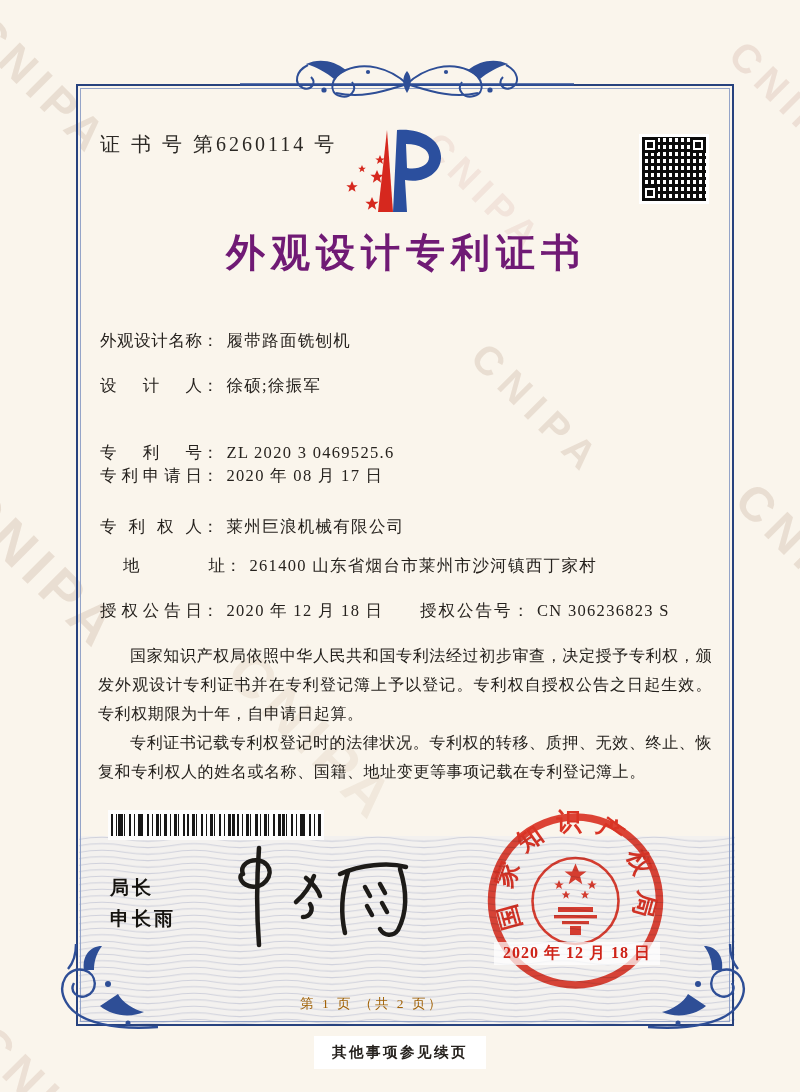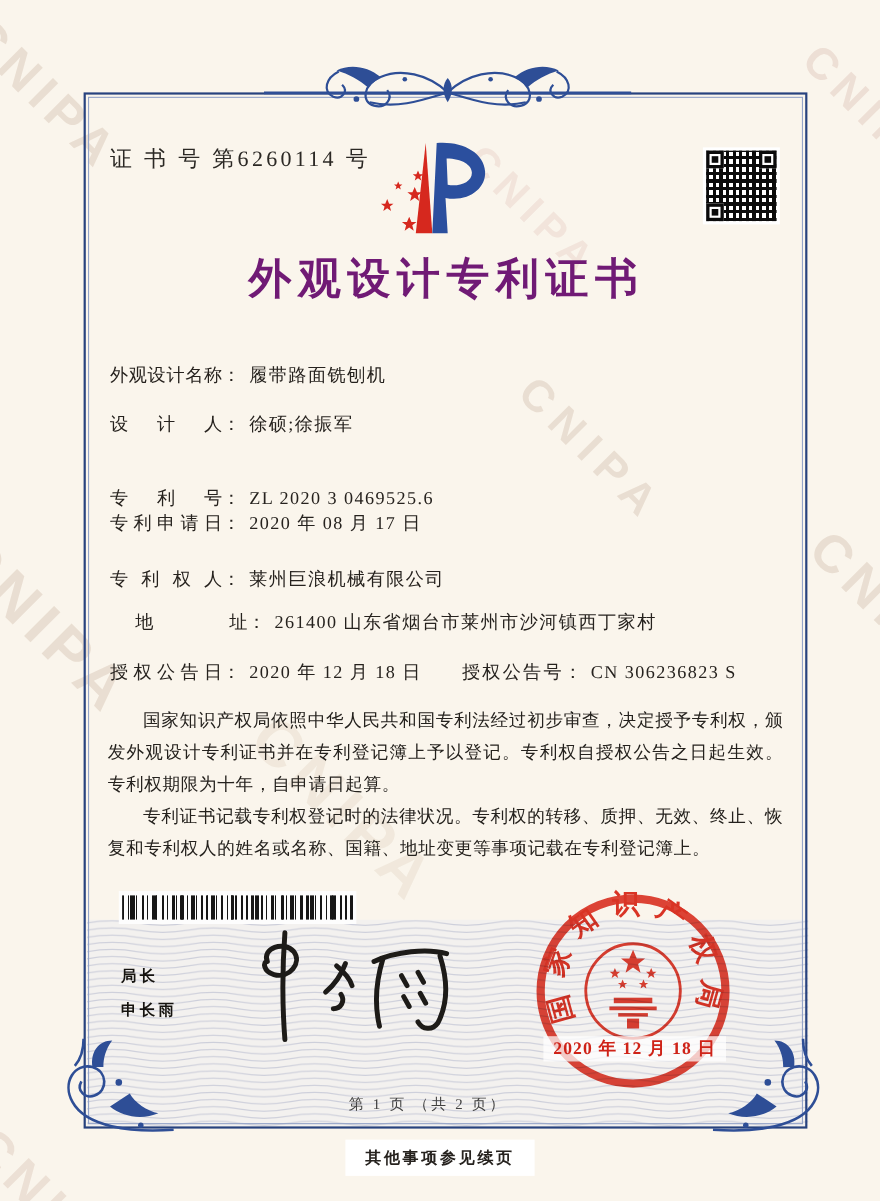--- a/index.html
+++ b/index.html
@@ -75,30 +75,30 @@
   .barcode{position:absolute;left:108px;top:810px;width:216px;height:30px;z-index:5;
     background:#fdfdfd;padding:4px 3px;box-sizing:border-box;}
   .bars{width:100%;height:100%;
     background-image:
       repeating-linear-gradient(90deg,#161616 0 2px,transparent 2px 5px,#161616 5px 6px,transparent 6px 9px,#161616 9px 12px,transparent 12px 13px,#161616 13px 14px,transparent 14px 18px),
       repeating-linear-gradient(90deg,transparent 0 7px,#161616 7px 9px,transparent 9px 23px);
   }
   
   .issuer{position:absolute;left:110px;top:872px;z-index:5;
     font-family:"Liberation Sans","DejaVu Sans",sans-serif;
-    font-size:14px;font-weight:600;letter-spacing:3px;line-height:31px;color:#15130f;}
+    font-size:19px;font-weight:600;letter-spacing:3px;line-height:31px;color:#15130f;}
   .signature{position:absolute;left:228px;top:843px;z-index:5;}
   
   .seal{position:absolute;left:478px;top:808px;z-index:6;mix-blend-mode:multiply;opacity:.95;}
   .seal-date{position:absolute;left:494px;top:942px;width:166px;z-index:7;
     text-align:center;color:#cf2318;font-weight:700;font-size:16px;letter-spacing:1px;
     background:rgba(255,255,255,.72);padding:1px 0;}
   
-  .page-info{position:absolute;left:93px;top:995px;width:592px;z-index:5;
-    text-align:center;font-size:13.5px;letter-spacing:2.5px;color:#404040;}
+  .page-info{position:absolute;left:76px;top:995px;width:592px;z-index:5;
+    text-align:center;font-size:13.5px;letter-spacing:2.5px;color:#a16207;}
   .cont-note{position:absolute;left:50%;top:1036px;transform:translateX(-50%);z-index:5;
     background:#ffffff;padding:7px 18px;font-size:14.5px;letter-spacing:2.5px;color:#26221e;white-space:nowrap;font-weight:bold;}
 </style>
 </head>
 <body>
 
 <div class="page">
 
   <span class="wm wm1">CNIPA</span>
   <span class="wm wm2">CNIPA</span>

